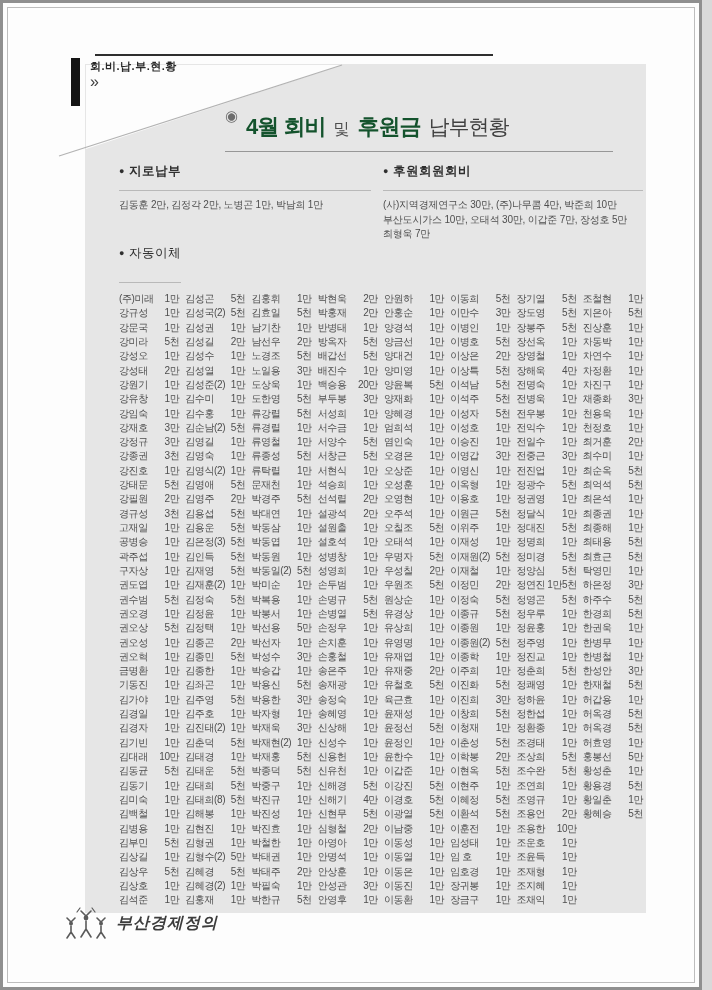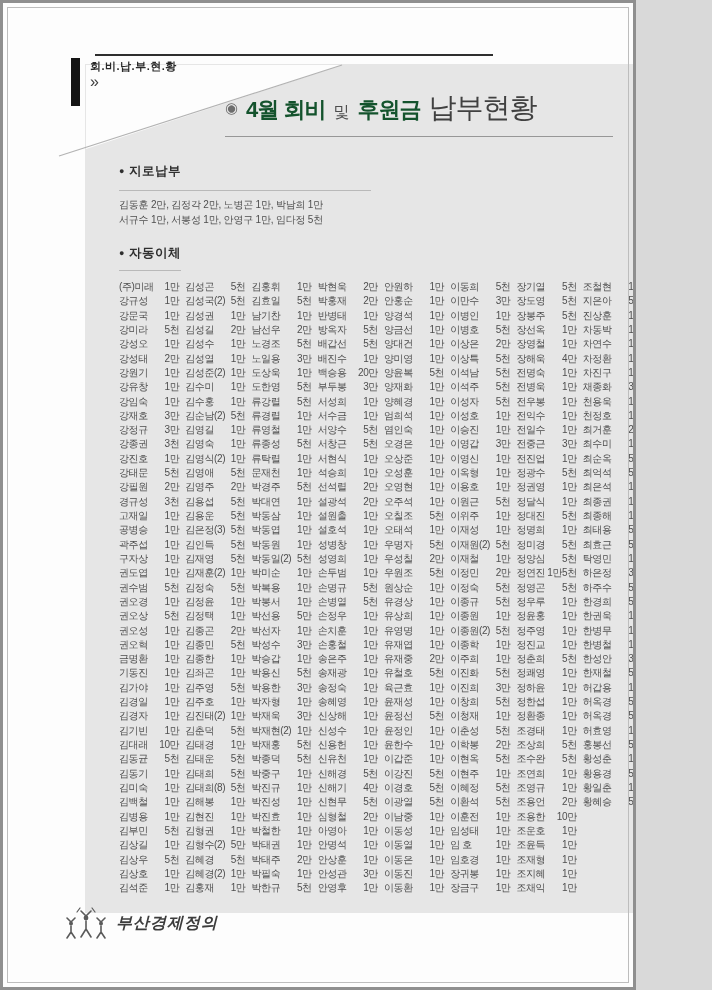--- a/index.html
+++ b/index.html
@@ -1,46 +1,46 @@
 <!DOCTYPE html>
 <html><head>
 <meta charset="utf-8">
 <style>
   html,body{margin:0;padding:0;background:#d9d9d9;}
-  .page{position:relative;width:636px;height:990px;background:#fdfdfd;
+  .page{position:relative;width:702px;height:990px;background:#fdfdfd;
         border:3px solid #8f8f8f;box-sizing:border-box;overflow:hidden;
         font-family:"Liberation Sans","DejaVu Sans",sans-serif;}
   .inner-frame{position:absolute;inset:4px;border:1px solid #bdbdbd;pointer-events:none;}
   .abs{position:absolute;}
 
   .top-rule{left:92px;top:51px;width:398px;height:2px;background:#2e2e2e;}
   .black-bar{left:68px;top:55px;width:9px;height:48px;background:#141414;}
   .tab-label{left:87px;top:56px;font-size:11px;font-weight:bold;color:#2a2a2a;letter-spacing:.5px;}
   .tab-arrow{left:87px;top:70px;font-size:16px;color:#3e3e3e;}
 
   .panel{left:82px;top:61px;width:561px;height:849px;background:#e6e6e6;}
   .wedge{left:0;top:0;width:712px;height:990px;pointer-events:none;}
 
   .title{left:222px;top:86px;width:388px;border-bottom:1px solid #979797;
          padding-bottom:9px;display:flex;align-items:baseline;gap:8px;white-space:nowrap;}
   .title .bullet{font-size:15px;color:#6d6d6d;align-self:center;}
   .title .strong{font-size:22px;font-weight:bold;color:#14532d;letter-spacing:-1px;}
   .title .mid{font-size:16px;color:#4c4c4c;}
-  .title .light{font-size:28px;font-weight:normal;color:#414141;letter-spacing:-1px;}
+  .title .light{font-size:21px;font-weight:normal;color:#414141;letter-spacing:-1px;margin-top:24px;}
 
   .two-cols{left:116px;top:160px;width:524px;display:flex;gap:12px;}
   .col-l{width:252px;} .col-r{width:260px;}
   .sec-head{font-size:12.5px;font-weight:bold;color:#2f2f2f;padding-bottom:10px;
             border-bottom:1px solid #b9b9b9;margin-bottom:7px;letter-spacing:.5px;}
   .sec-head .b{font-size:9px;color:#2f2f2f;margin-right:4px;vertical-align:1px;}
   .sec-line{font-size:10px;color:#4e4e4e;line-height:14.6px;letter-spacing:-.2px;}
 
   .autopay{left:116px;top:240px;width:524px;}
-  .sec-head-short{display:inline-block;font-size:12.5px;font-weight:bold;color:#2f2f2f;
-            padding-bottom:8px;border-bottom:1px solid #b9b9b9;margin-bottom:9px;letter-spacing:.5px;}
+  .sec-head-short{display:inline-block;font-size:12.5px;font-weight:normal;color:#2f2f2f;
+            padding-bottom:20px;border-bottom:1px solid #b9b9b9;margin-bottom:9px;letter-spacing:.5px;}
   .sec-head-short .b{font-size:9px;margin-right:4px;vertical-align:1px;}
   .grid{display:grid;grid-template-columns:repeat(8,1fr);column-gap:6px;}
   .cell{display:flex;justify-content:space-between;align-items:baseline;
         font-size:10px;line-height:14.32px;height:14.32px;color:#4e4e4e;
         white-space:nowrap;letter-spacing:-.4px;}
   .cell .n{overflow:visible;} .cell .a{margin-left:2px;}
 
   .footer{left:60px;top:903px;display:flex;align-items:center;gap:7px;}
   .logo-text{font-family:"DejaVu Serif","Liberation Serif",serif;font-style:italic;
              font-weight:bold;font-size:16px;color:#3c3c3c;letter-spacing:1px;}
@@ -70,24 +70,31 @@
     <span class="light">납부현황</span>
   </div>
 
   <div class="abs two-cols">
     <div class="col-l">
       <div class="sec-head">
         <span class="b">●</span><span>지로납부</span>
       </div>
       <div class="sec-line">
           <div>김동훈 2만, 김정각 2만, 노병곤 1만, 박남희 1만</div>
-          <div>서규수 1만, 서봉성 1만, 안영구 1만, 임다정 5천</div>
         </div>
     </div>
     <div class="col-r">
+      <div class="sec-head">
+        <span class="b">●</span><span>후원회원회비</span>
+      </div>
+      <div class="sec-line">
+          <div>(사)지역경제연구소 30만, (주)나무콤 4만, 박준희 10만</div>
+          <div>부산도시가스 10만, 오태석 30만, 이갑준 7만, 장성호 5만</div>
+          <div>최형욱 7만</div>
+        </div>
     </div>
   </div>
 
   <div class="abs autopay">
     <div class="sec-head-short">
       <span class="b">●</span><span>자동이체</span>
     </div>
     <div class="grid">
         <div class="cell">
           <span class="n">(주)미래</span>

